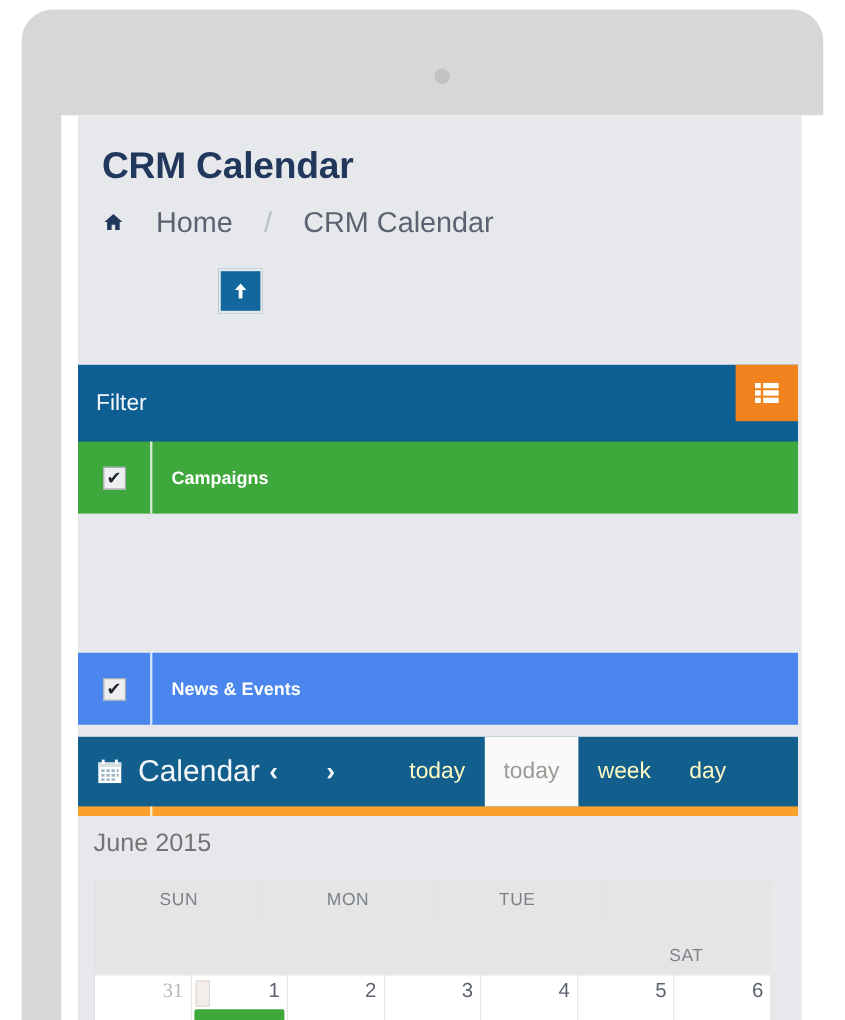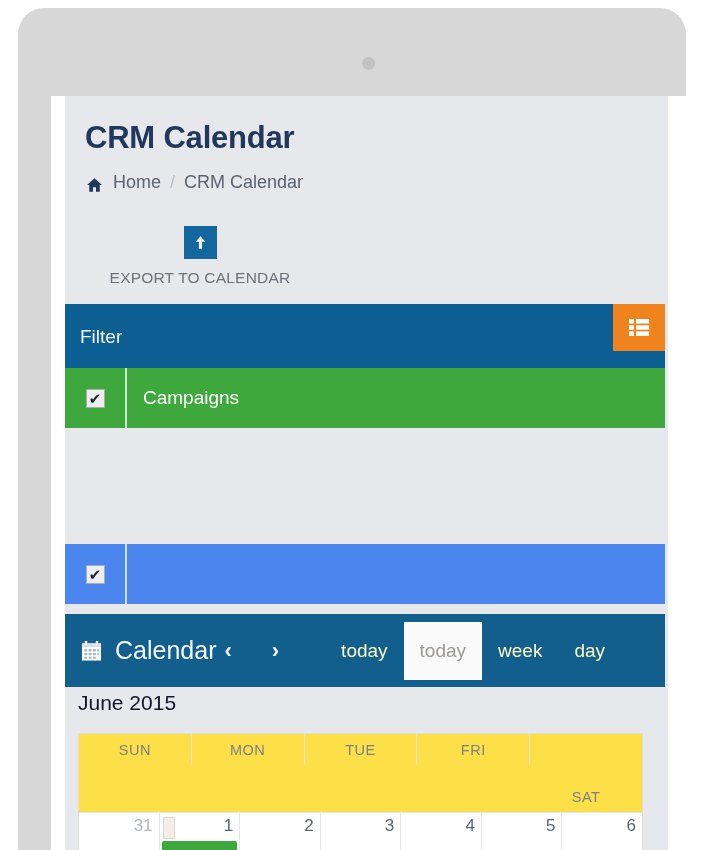--- a/index.html
+++ b/index.html
@@ -45,23 +45,23 @@
     left: 20px; top: 24px;
     font-size: 31px;
     font-weight: bold;
     color: #21385c;
     letter-spacing: -0.2px;
   }
   .breadcrumb {
     position: absolute;
     left: 20px; top: 76px;
     display: flex;
-    align-items: flex-end;
-    gap: 9px;
-    font-size: 18px;
+    align-items: flex-start;
+    gap: 26px;
+    font-size: 24px;
     color: #5b6270;
   }
   .home-icon { display: inline-block; width: 19px; height: 18px; position: relative; top: 1px; }
   .bc-sep { color: #b9bdc4; }
 
   
   #export-block {
     position: absolute;
     left: 35px; top: 128px;
     width: 200px;
@@ -120,32 +120,33 @@
   }
   .cat-box {
     width: 19px; height: 19px;
     background: #eceef0;
     border: 1px solid #a9adb3;
     display: flex; align-items: center; justify-content: center;
     font-size: 15px; line-height: 1; color: #22252a;
   }
   .cat-label {
     margin-left: 16px;
-    font-size: 19px;
+    font-size: 15px;
     color: #ffffff;
+    font-weight: bold;
   }
   #cat-campaigns { top: 272px; background: #3ea83c; }
   #cat-news      { top: 448px; background: #4a86ed; }
   #cat-surveys   { top: 524px; background: #f9a12a; }
 
   
   #cal-bar {
     position: absolute;
     left: 0px; top: 518px;
-    width: 600px; height: 73px;
+    width: 600px; height: 58px;
     background: #125f8e;
     display: flex; align-items: center;
   }
   #cal-icon { margin-left: 16px; width: 21px; height: 22px; display:block; }
   #cal-word {
     margin-left: 13px;
     font-size: 25px;
     color: #f4f7f9;
   }
   #cal-prev, #cal-next {
@@ -163,33 +164,33 @@
     cursor: pointer;
   }
   #btn-today { margin-left: 46px; }
   .view-btn.active { background: #fafafa; color: #9c9a95; }
 
   
   #month-title {
     position: absolute;
     left: 13px; top: 595px;
     font-size: 21px;
-    color: #0f172a;
+    color: #737373;
   }
 
   
   #cal-grid {
     position: absolute;
     left: 13px; top: 637px;
     width: 565px;
     border: 1px solid #dddddd;
     border-bottom: none;
     background: #ffffff;
   }
-  .grid-head { display: flex; background: #fde047; }
+  .grid-head { display: flex; background: #e5e5e5; }
   .grid-head .cell {
     flex: 1 1 0;
     height: 31px;
     border-right: 1px solid #e2e2e2;
     display: flex; align-items: center; justify-content: center;
     font-size: 14.5px;
     color: #7b8089;
     letter-spacing: 0.5px;
   }
   .grid-head .cell:last-child { border-right: none; margin-top: 47px; }
@@ -197,21 +198,21 @@
   .grid-week { display: flex; height: 100px; }
   .grid-week .daycell {
     flex: 1 1 0;
     border-right: 1px solid #e6e6e6;
     border-top: 1px solid #e6e6e6;
     padding: 3px 6px 0 0;
     position: relative;
   }
   .grid-week .daycell:last-child { border-right: none; }
   .daynum { text-align: right; font-size: 17px; color: #5d6470; }
-  .daycell.other .daynum { color: #b4b8be; }
+  .daycell.other .daynum { color: #b4b8be; font-family: Liberation Serif, serif; }
 
   .mini-event {
     position: absolute;
     left: 2px; right: 2px; top: 28px;
     height: 17px;
     background: #3ea83c;
     border-radius: 2px;
   }
   .mini-event .bump {
     position: absolute; left: 1px; top: -24px;
@@ -241,21 +242,20 @@
         <span class="bc-sep">/</span>
         <span>CRM Calendar</span>
       </div>
 
       <div id="export-block">
         <div id="export-btn">
           <svg viewBox="0 0 24 24" width="19" height="19">
             <path d="M12 4 L18 11 h-4 v9 h-4 v-9 H6 Z" fill="#ffffff"></path>
           </svg>
         </div>
-        <div id="export-label">EXPORT TO CALENDAR</div>
       </div>
 
       <div id="filter-bar">
         <span id="filter-title">Filter</span>
         <div id="filter-toggle">
           <svg class="list-icon" viewBox="0 0 20 17">
             <rect x="0" y="0" width="5" height="4.5" fill="#ffffff"></rect>
             <rect x="7" y="0" width="13" height="4.5" fill="#ffffff"></rect>
             <rect x="0" y="6.2" width="5" height="4.5" fill="#ffffff"></rect>
             <rect x="7" y="6.2" width="13" height="4.5" fill="#ffffff"></rect>
@@ -269,20 +269,21 @@
         <div class="cat-check-cell">
           <span class="cat-box">✔</span>
         </div>
         <span class="cat-label">Campaigns</span>
       </div>
 
       <div class="cat-row" id="cat-news">
         <div class="cat-check-cell">
           <span class="cat-box">✔</span>
         </div>
+        <span class="cat-label">News &amp; Events</span>
       </div>
 
       <div class="cat-row" id="cat-surveys">
         <div class="cat-check-cell">
           <span class="cat-box"></span>
         </div>
         <span class="cat-label">Surveys</span>
       </div>
 
       <div id="cal-bar">
@@ -315,21 +316,20 @@
         <div class="view-btn">day</div>
       </div>
 
       <div id="month-title">June 2015</div>
 
       <div id="cal-grid">
         <div class="grid-head">
           <div class="cell">SUN</div>
           <div class="cell">MON</div>
           <div class="cell">TUE</div>
-          <div class="cell">FRI</div>
           <div class="cell">SAT</div>
         </div>
 
         <div class="grid-week">
           <div class="daycell other">
             <div class="daynum">31</div>
           </div>
           <div class="daycell">
             <div class="daynum">1</div>
             <div class="mini-event">

